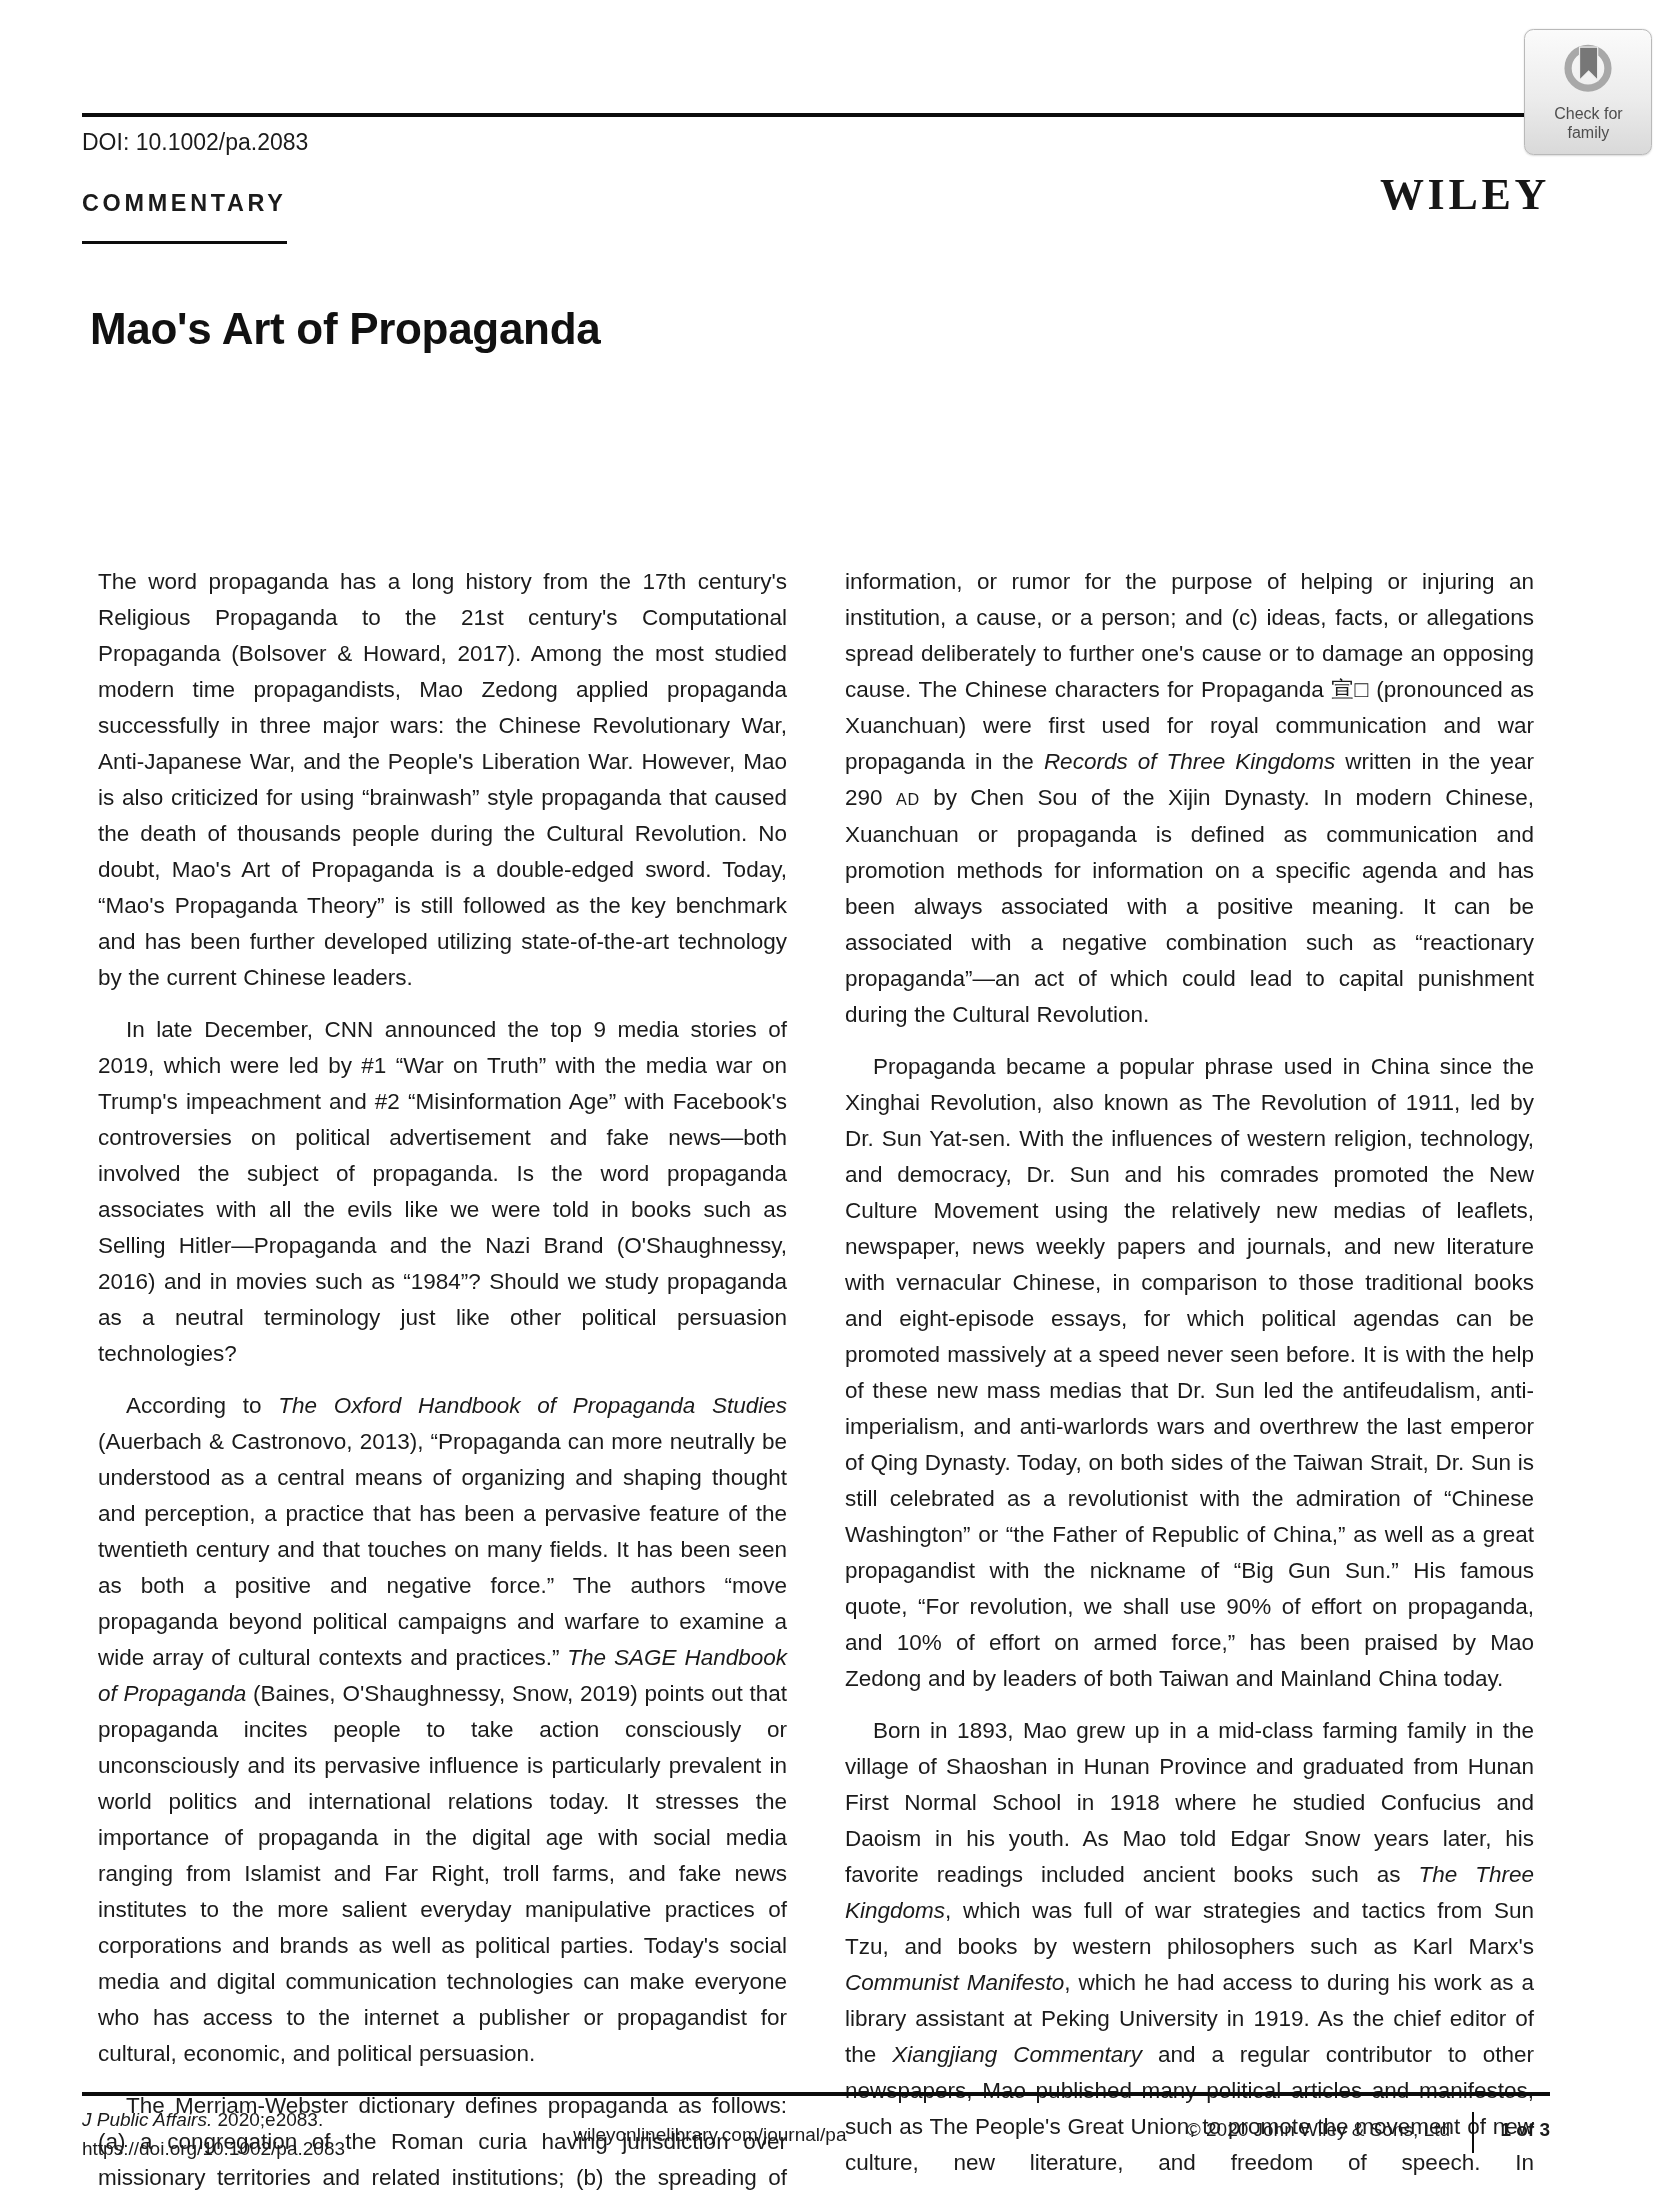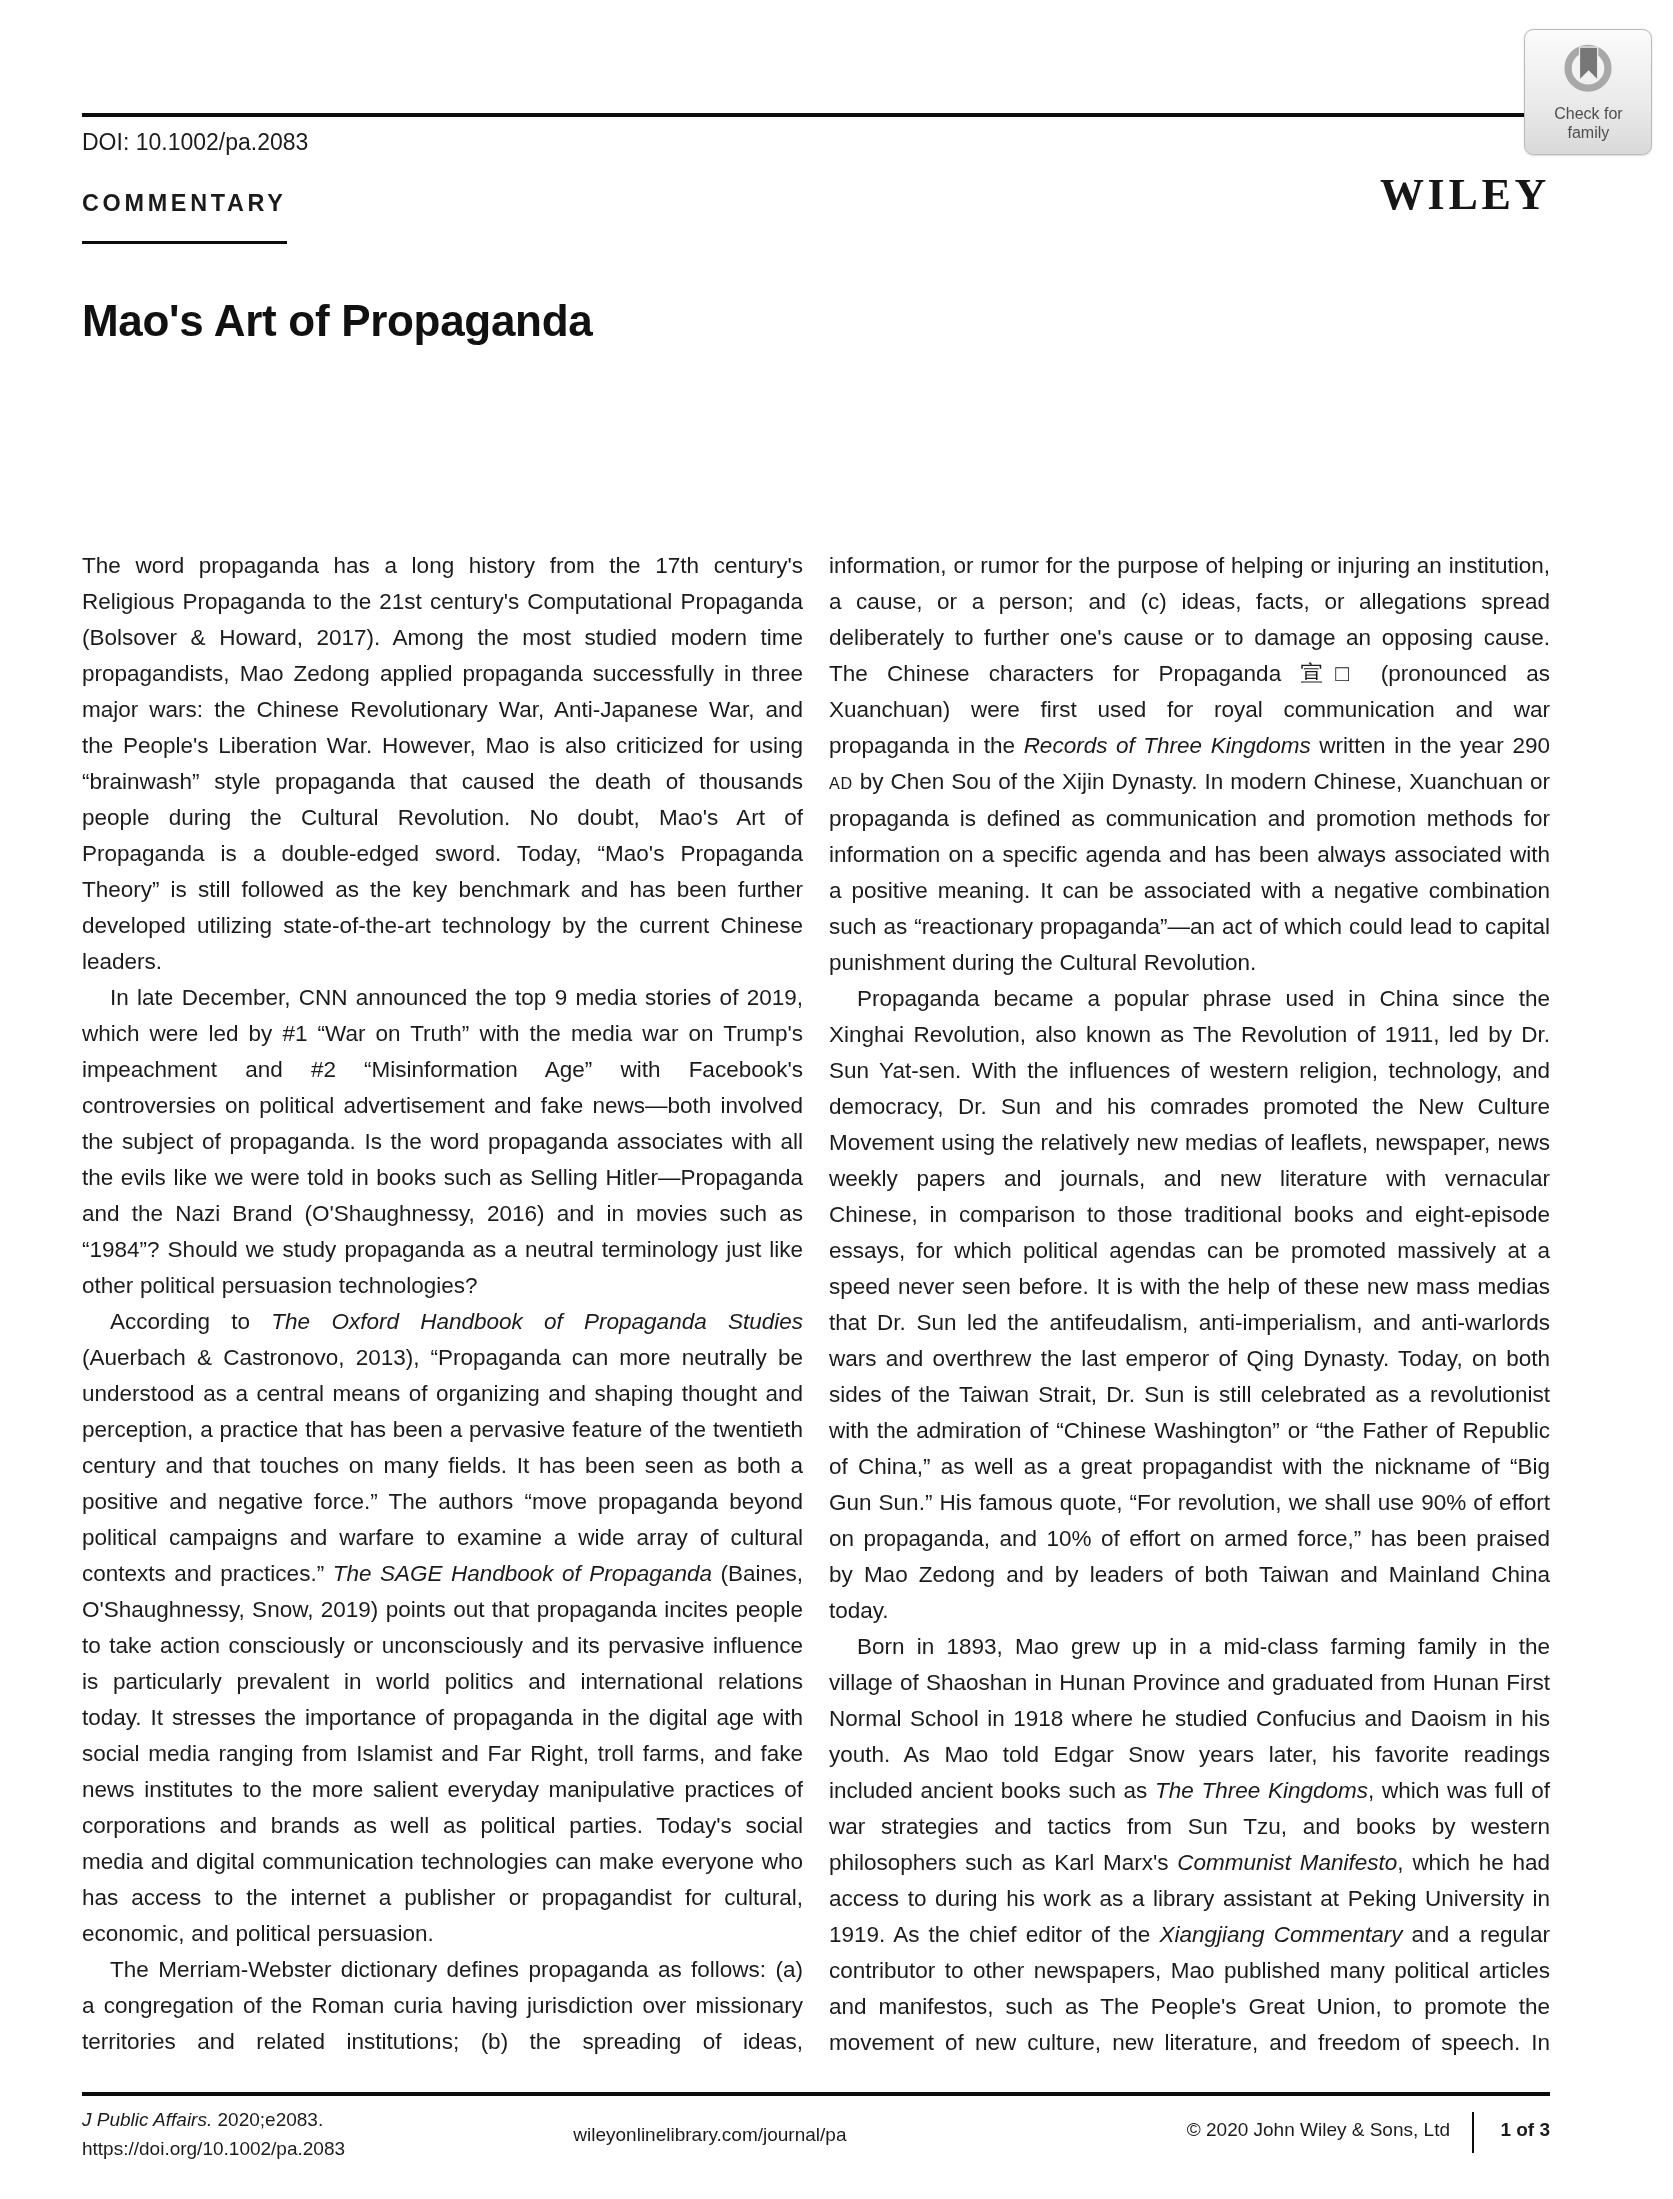--- a/index.html
+++ b/index.html
@@ -41,32 +41,32 @@
     font-size:44px; font-weight:600; letter-spacing:3.7px; color:#161616;
   }
   .section-label {
     position:absolute; left:82px; top:190px;
     font-size:23.4px; font-weight:bold; letter-spacing:3.7px;
     padding-bottom:24px; border-bottom:3.7px solid #0c0c0c;
   }
 
   
   .title {
-    position:absolute; left:82px; top:296px; margin:0;
+    position:absolute; left:82px; top:296px; margin:8px;
     font-size:44px; font-weight:bold; letter-spacing:-0.3px; color:#111;text-align:right;
   }
 
   
   .columns {
     position:absolute; left:82px; top:548px; width:1468px;
     display:flex; gap:26px;
   }
   .col { flex:1 1 0; min-width:0; }
   .para {
-    margin:0;
+    margin:16px;
     font-size:22.5px; line-height:36px; word-spacing:0.5px;
     text-align:justify; color:#1b1b1b;
   }
   .para.indent { text-indent:28px; }
   .para.justify-last { text-align-last:justify; }
   .seg-italic { font-style:italic; }
   .seg-smallcaps { font-size:0.72em; letter-spacing:0.6px; }
 
   
   .footer { position:absolute; left:82px; width:1468px; top:2092px; }

